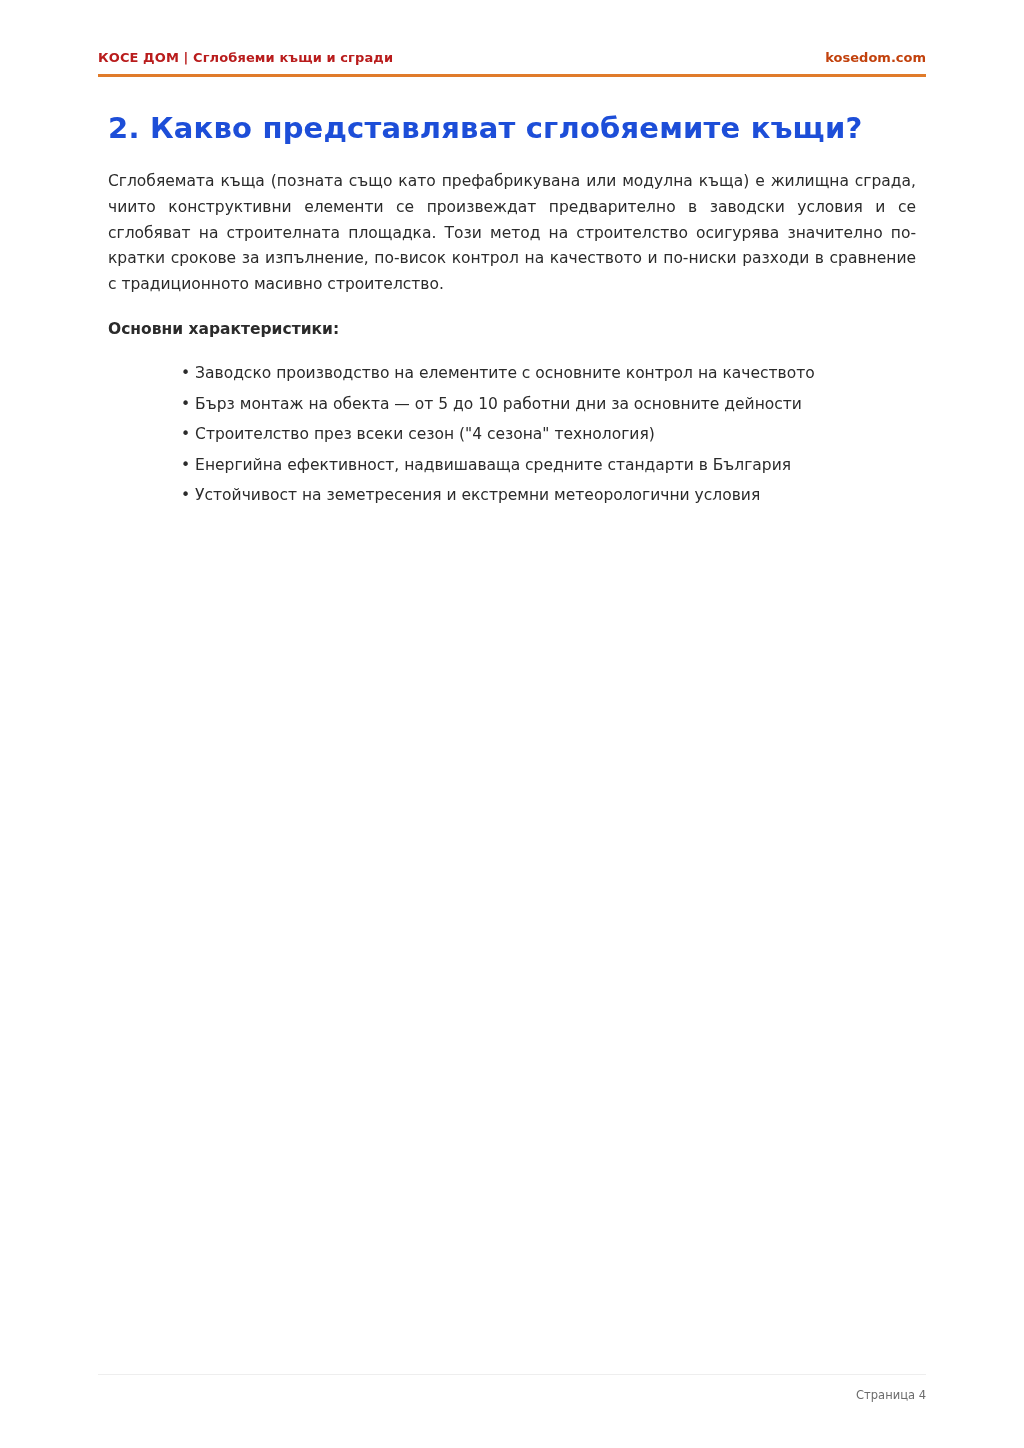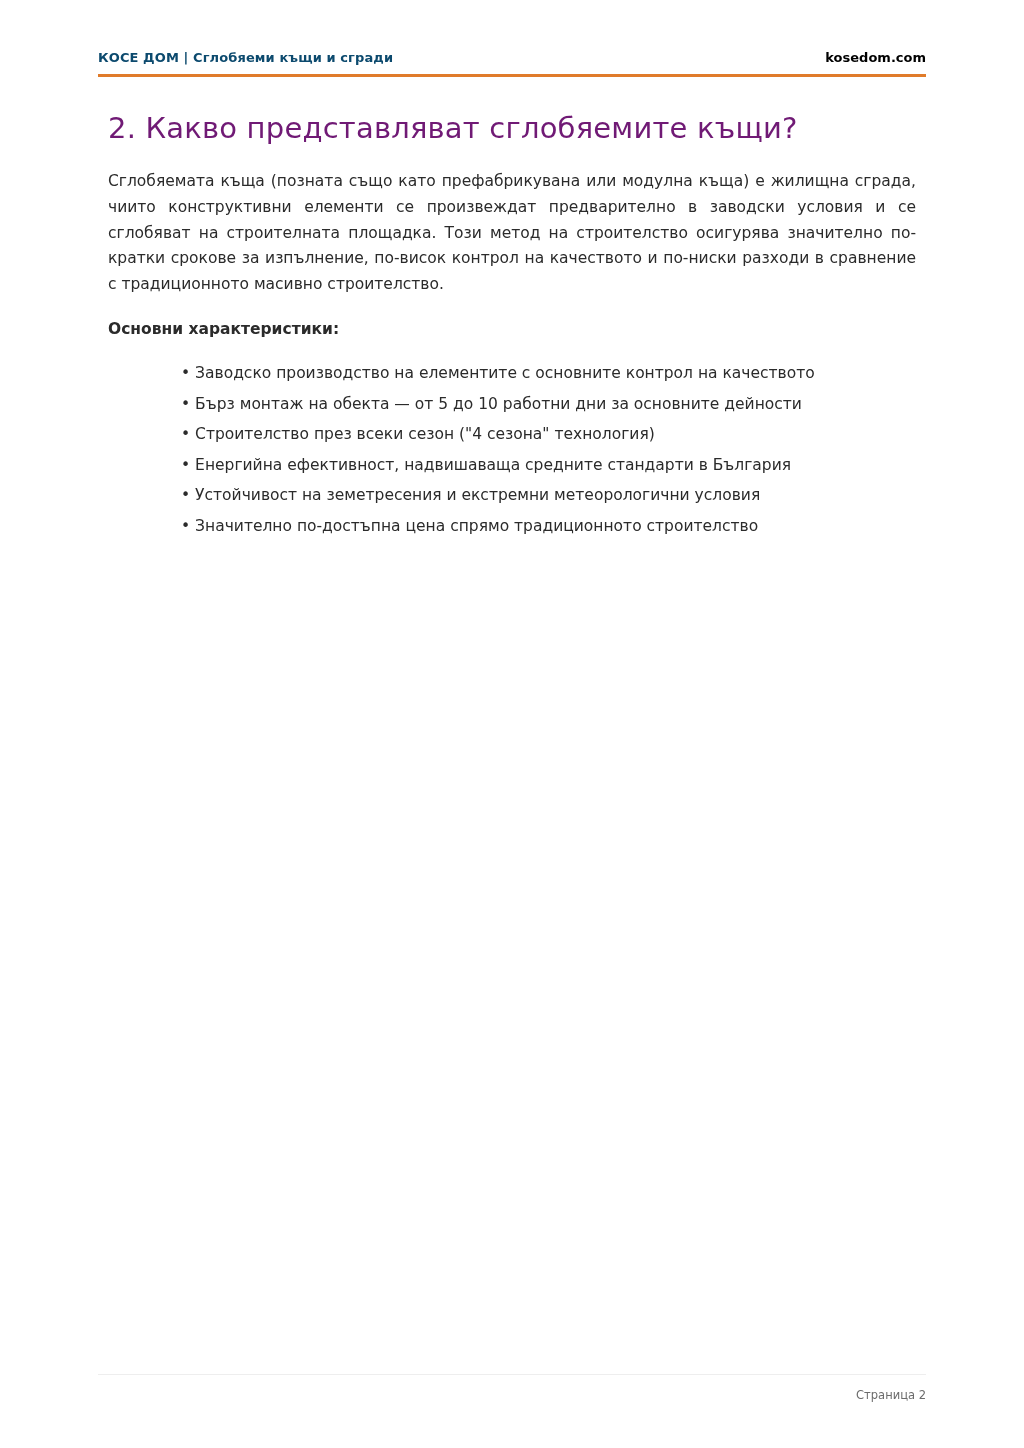--- a/index.html
+++ b/index.html
@@ -21,43 +21,43 @@
       width: 828px;
       height: 24px;
       border-bottom: 3px solid #e07b2a;
     }
     .header-left {
       position: absolute;
       left: 0;
       top: 0;
       font-size: 13px;
       font-weight: bold;
-      color: #0c4a6e;
+      color: #b91c1c;
       letter-spacing: 0.1px;
     }
     .header-right {
       position: absolute;
       right: 0;
       top: 0;
       font-size: 13px;
       font-weight: bold;
-      color: #000000;
+      color: #c2410c;
       text-align: center;
     }
     .content {
       position: absolute;
       left: 108px;
       top: 108px;
       width: 808px;
     }
     h1 {
       margin: 0;
       font-size: 29px;
-      font-weight: normal;
-      color: #701a75;
+      font-weight: bold;
+      color: #1d4ed8;
       line-height: 40px;
       letter-spacing: 0.2px;
     }
     .para {
       margin: 0;
       font-size: 15.5px;
       line-height: 25.8px;
       text-align: justify;
       color: #2b2b2b;
     }
@@ -126,19 +126,18 @@
   <p class="para para-1">Сглобяемата къща (позната също като префабрикувана или модулна къща) е жилищна сграда, чиито конструктивни елементи се произвеждат предварително в заводски условия и се сглобяват на строителната площадка. Този метод на строителство осигурява значително по-кратки срокове за изпълнение, по-висок контрол на качеството и по-ниски разходи в сравнение с традиционното масивно строителство.</p>
 
   <div class="features-heading">Основни характеристики:</div>
 
   <ul class="features-list">
     <li><span class="bullet">•</span> <span>Заводско производство на елементите с основните контрол на качеството</span></li>
     <li><span class="bullet">•</span> <span>Бърз монтаж на обекта — от 5 до 10 работни дни за основните дейности</span></li>
     <li><span class="bullet">•</span> <span>Строителство през всеки сезон ("4 сезона" технология)</span></li>
     <li><span class="bullet">•</span> <span>Енергийна ефективност, надвишаваща средните стандарти в България</span></li>
     <li><span class="bullet">•</span> <span>Устойчивост на земетресения и екстремни метеорологични условия</span></li>
-    <li><span class="bullet">•</span> <span>Значително по-достъпна цена спрямо традиционното строителство</span></li>
   </ul>
 </div>
 
 <div class="page-footer">
-  <span class="footer-right">Страница 2</span>
+  <span class="footer-right">Страница 4</span>
 </div>
 
 </body></html>

